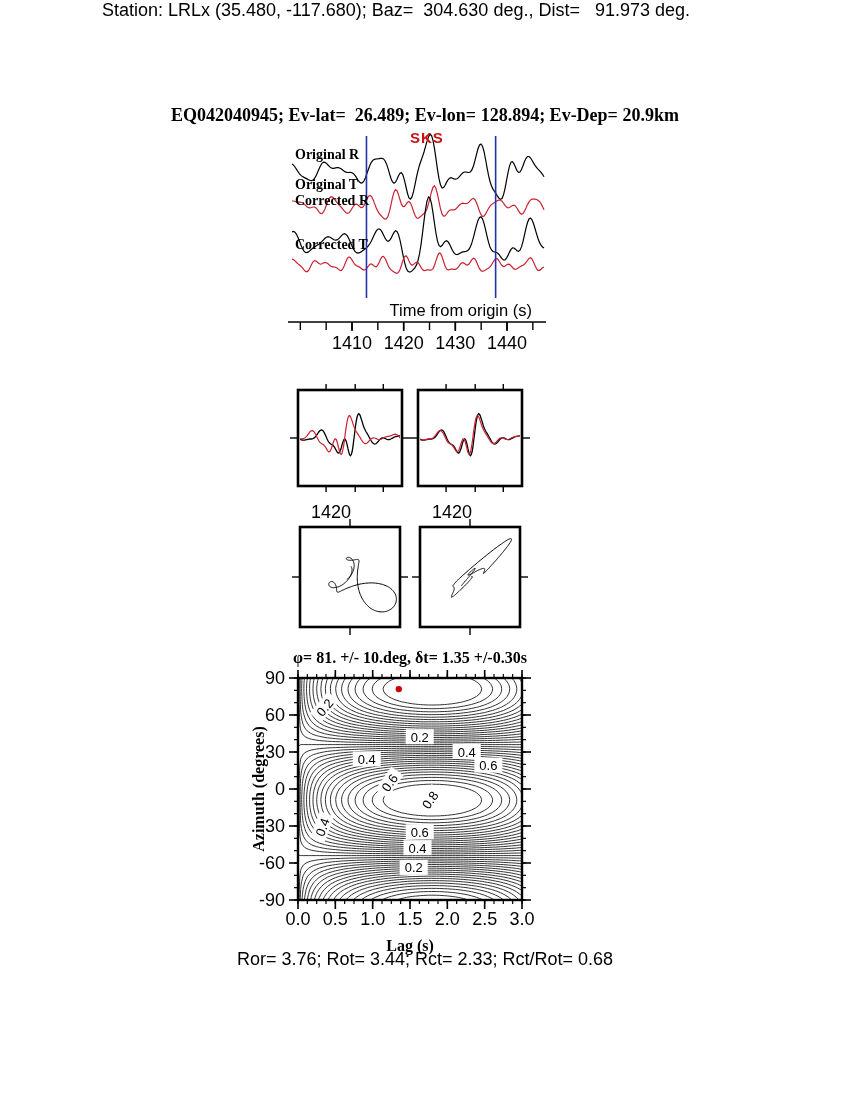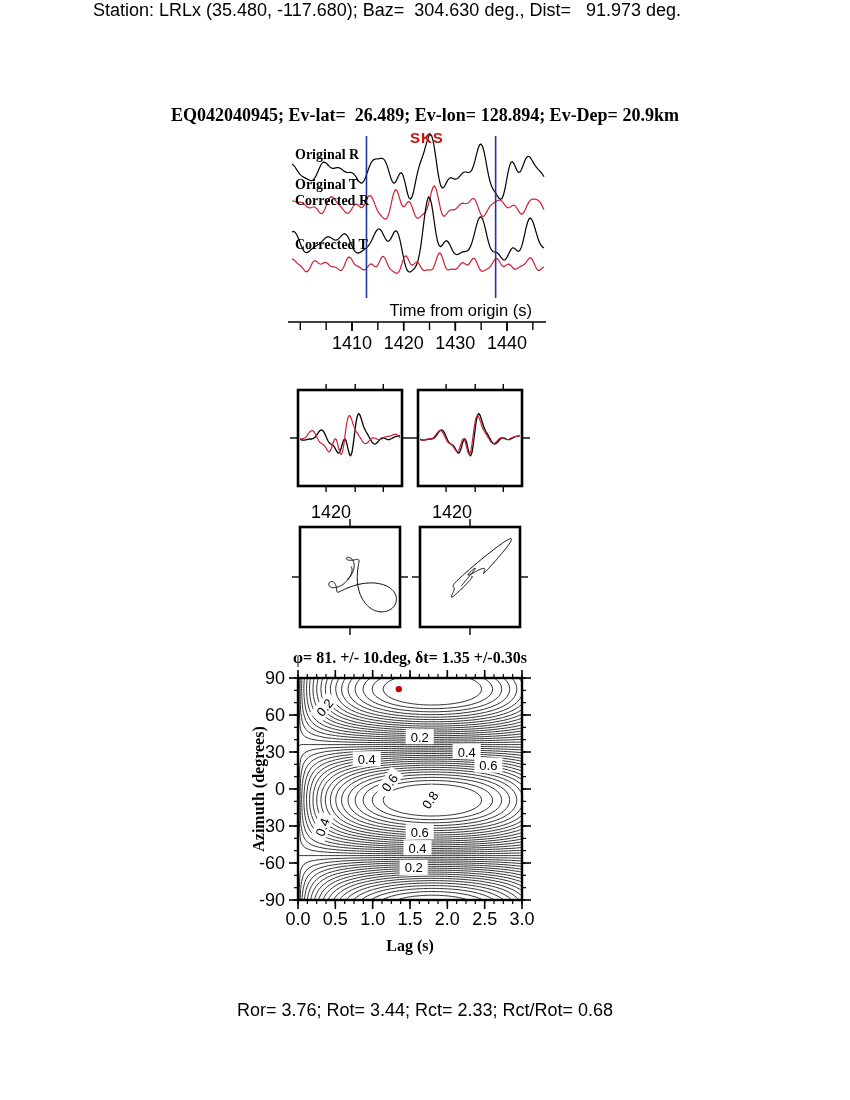--- a/index.html
+++ b/index.html
@@ -280,34 +280,34 @@
       <rect x="-14" y="-8" width="28" height="15" fill="#fff"></rect>
       <text x="0" y="4.5" font-size="13" font-family="Liberation Sans, sans-serif" text-anchor="middle" fill="#000">0.4</text>
     </g>
     <g transform="translate(413.7,867.9) rotate(0)">
       <rect x="-14" y="-8" width="28" height="15" fill="#fff"></rect>
       <text x="0" y="4.5" font-size="13" font-family="Liberation Sans, sans-serif" text-anchor="middle" fill="#000">0.2</text>
     </g>
     <circle cx="398.8" cy="689.1" r="3.2" fill="#cc0000"></circle>
   </svg>
 
-<div class="abs sans18 center pre" style="left:0;top:58;width:774px;">Station: LRLx (35.480, -117.680); Baz=  304.630 deg., Dist=   91.973 deg.</div>
+<div class="abs sans18 center pre" style="left:0;top:58;width:774px;padding-left:9px;">Station: LRLx (35.480, -117.680); Baz=  304.630 deg., Dist=   91.973 deg.</div>
 <div class="abs serifb18 center pre" style="left:0;top:97px;width:850px;margin-top:8px;">EQ042040945; Ev-lat=  26.489; Ev-lon= 128.894; Ev-Dep= 20.9km</div>
 
 <div id="phase" class="abs" style="left:410px;top:129px;">SKS</div>
 
 <div class="abs serifb14" style="left:295px;top:147px;">Original R</div>
 <div class="abs serifb14" style="left:295px;top:177px;">Original T</div>
 <div class="abs serifb14" style="left:295px;top:193px;">Corrected R</div>
 <div class="abs serifb14" style="left:295px;top:237px;">Corrected T</div>
 
 <div class="abs center" style="left:332px;top:301px;width:200px;font-size:16.5px;text-align:right;">Time from origin (s)</div>
 
 <div class="abs sans18 center" style="left:301px;top:502px;width:60px;">1420</div>
 <div class="abs sans18 center" style="left:422px;top:502px;width:60px;">1420</div>
 
 <div class="abs serifb16 center" style="left:260px;top:649px;width:300px;">φ= 81. +/- 10.deg, δt= 1.35 +/-0.30s</div>
 
 <div id="azlabel" class="abs serifb16 center" style="left:175px;top:779px;width:170px;height:20px;">Azimuth (degrees)</div>
 
 <div class="abs serifb16 center" style="left:335px;top:937px;width:150px;">Lag (s)</div>
 
-<div class="abs sans18 center" style="left:0;top:1000px;width:850px;">Ror= 3.76; Rot= 3.44; Rct= 2.33; Rct/Rot= 0.68</div>
+<div class="abs sans18 center" style="left:0;top:949px;width:850px;">Ror= 3.76; Rot= 3.44; Rct= 2.33; Rct/Rot= 0.68</div>
 
 </body></html>

